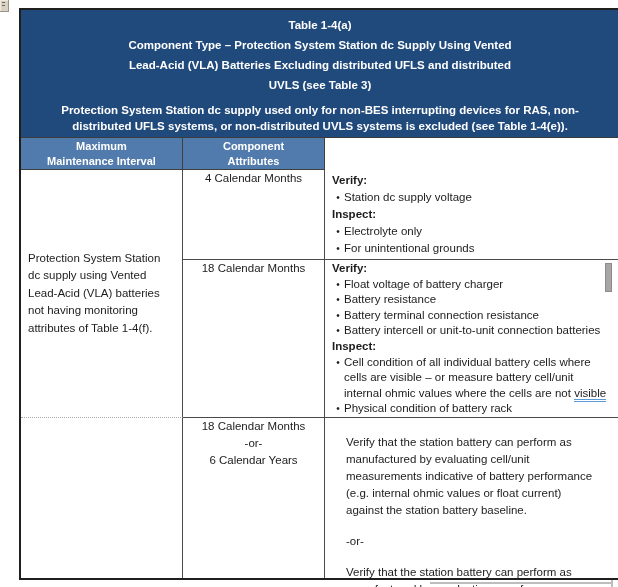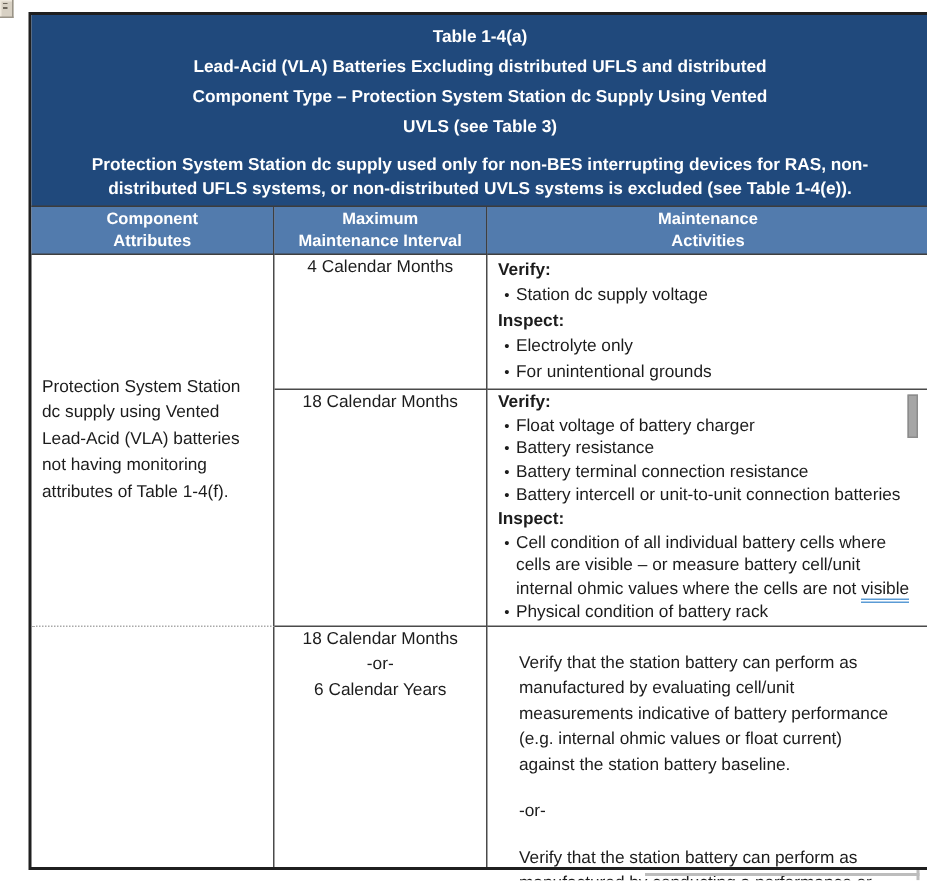--- a/index.html
+++ b/index.html
@@ -98,33 +98,31 @@
 <body>
 
 <div class="canvas">
 
   <div class="anchor-icon"></div>
 
   <div class="table">
 
     <div class="banner">
       <div class="banner-line">Table 1-4(a)</div>
+      <div class="banner-line">Component Type – Protection System Station dc Supply Using Vented</div>
       <div class="banner-line">Lead-Acid (VLA) Batteries Excluding distributed UFLS and distributed</div>
-      <div class="banner-line">Component Type – Protection System Station dc Supply Using Vented</div>
       <div class="banner-line">UVLS (see Table 3)</div>
       <div class="banner-note">Protection System Station dc supply used only for non-BES interrupting devices for RAS, non-distributed UFLS systems, or non-distributed UVLS systems is excluded (see Table 1-4(e)).</div>
     </div>
 
     <div class="head-row">
+      <div class="hcell b-r">Maximum
+Maintenance Interval</div>
       <div class="hcell b-r">Component
 Attributes</div>
-      <div class="hcell b-r">Maximum
-Maintenance Interval</div>
-      <div class="hcell">Maintenance
-Activities</div>
     </div>
 
     <div class="body-grid">
 
       <div class="cell attr-cell b-r">
         <span>Protection System Station dc supply using Vented Lead-Acid (VLA) batteries not having monitoring attributes of Table 1-4(f).</span>
       </div>
 
       <div class="cell interval-cell b-r b-b" style="grid-column:2;grid-row:1;">
         <div>4 Calendar Months</div>

